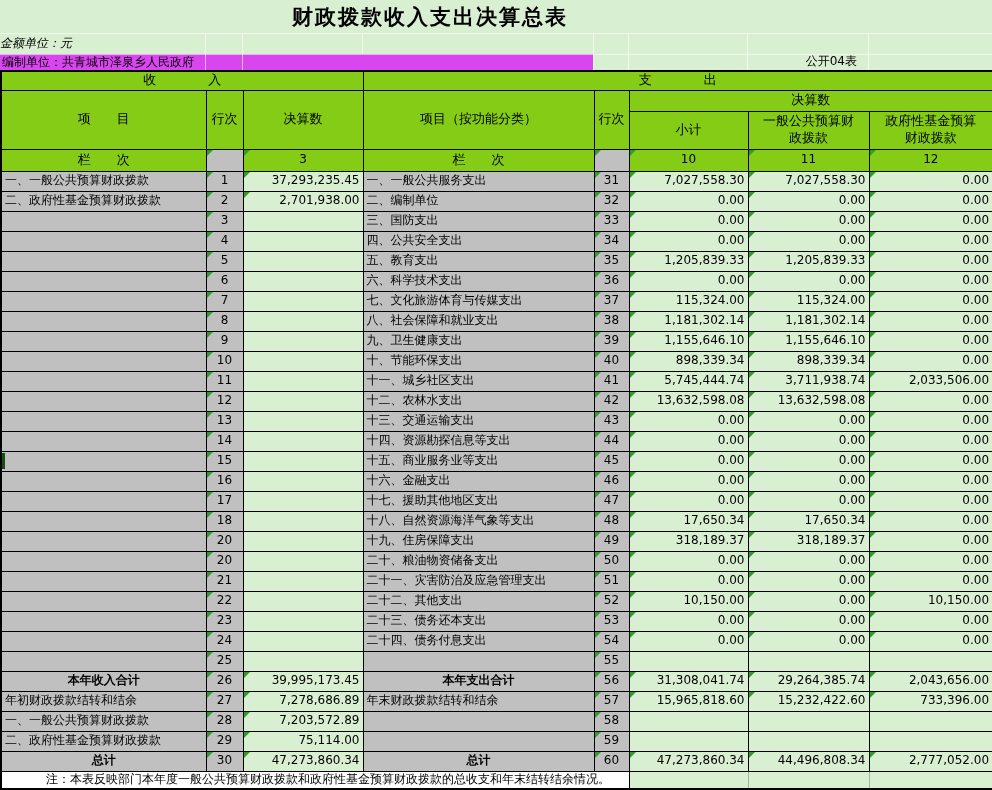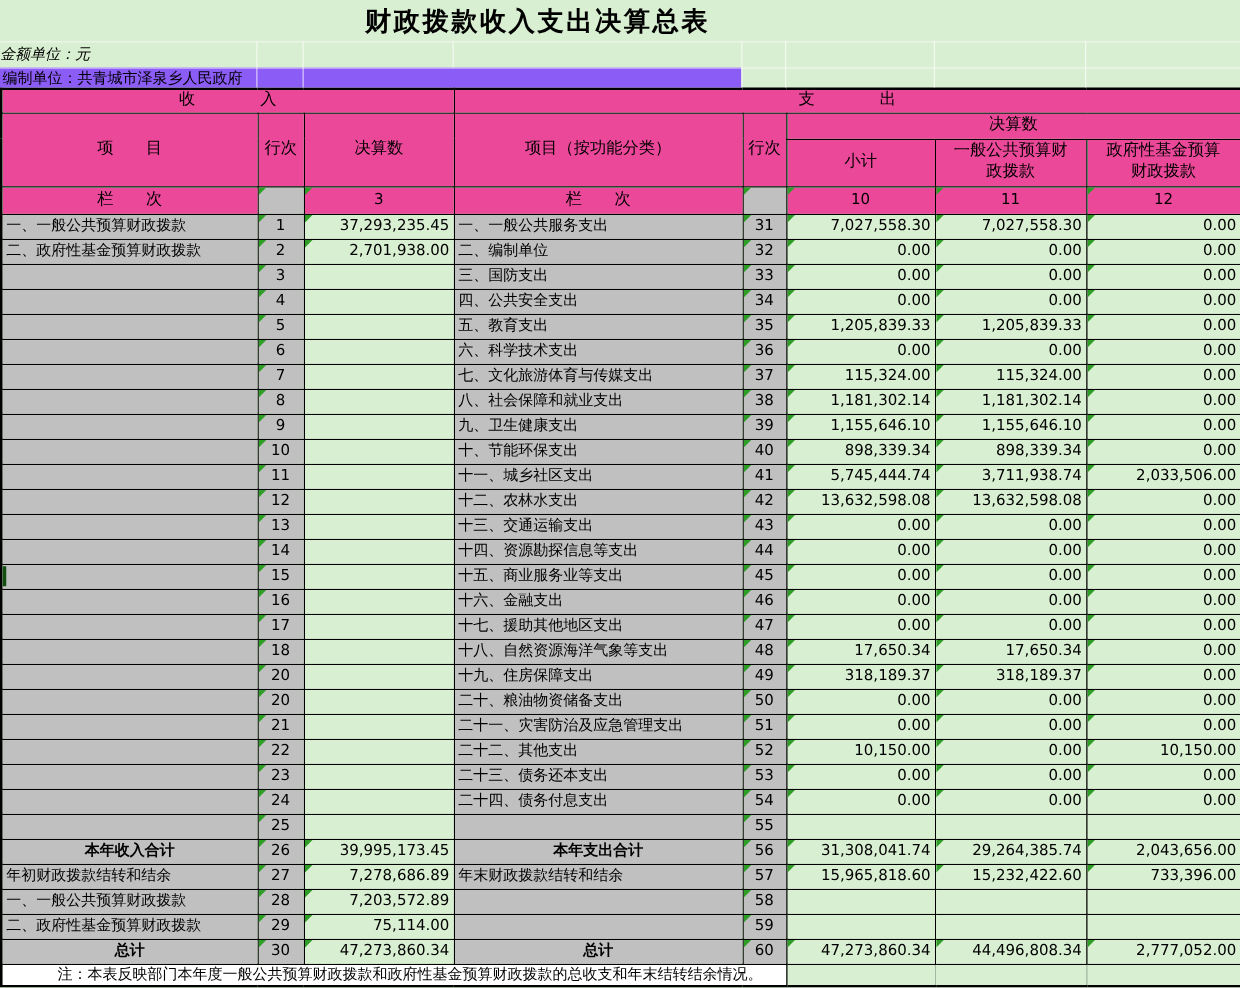--- a/index.html
+++ b/index.html
@@ -11,21 +11,21 @@
     position:relative;overflow:hidden;
   }
   .sheet{position:relative;width:860px;height:790px;}
 
   
   .title{height:33px;line-height:34px;text-align:center;
          font-size:21px;font-weight:bold;letter-spacing:2px;}
   .meta-row1{height:21px;line-height:20px;padding-right:1px;
              box-sizing:border-box;position:relative;font-style:italic;}
   .meta-row2{height:16px;display:flex;box-sizing:border-box;position:relative;}
-  .meta-row2 .prepared{width:593px;background:#8b5cf6;line-height:16px;
+  .meta-row2 .prepared{width:593px;background:#d946ef;line-height:16px;
                        padding-left:2px;box-sizing:border-box;white-space:nowrap;overflow:hidden;}
   .meta-row2 .code{flex:1;text-align:right;line-height:15px;padding-right:3px;}
   .gridline{position:absolute;top:33px;height:37px;width:1px;background:rgba(255,255,255,0.65);}
   .hgridline{position:absolute;left:0;width:992px;height:1px;background:rgba(255,255,255,0.55);}
 
   
   table{border-collapse:collapse;table-layout:fixed;width:992px;
         border:2px solid #000;}
   td{border:1px solid #000;box-sizing:border-box;overflow:hidden;
      white-space:nowrap;padding:0 3px;position:relative;line-height:1.15;}
@@ -36,21 +36,21 @@
   tr.r  td{height:20px;}
   tr.note-row td{height:18px;}
 
   .gray{background:#c0c0c0;}
   .green{background:#d9efd2;}
   .white{background:#ffffff;}
   .center{text-align:center;}
   .right{text-align:right;}
   .left{text-align:left;}
   .bold{font-weight:bold;}
-  .hdr{background:#ec4899;text-align:center;}
+  .hdr{background:#84cc16;text-align:center;}
   .wrap{white-space:pre-line;text-align:center;line-height:1.3;}
   .fs13{font-size:13px;}
 
   
   .tri:before{content:"";position:absolute;top:0;left:0;
               border-top:6px solid #2e9e27;border-right:6px solid transparent;}
   
   .edge-marker:after{content:"";position:absolute;left:0;top:1px;
                      width:3px;height:16px;background:#134f13;}
   .note-cells td{border-color:#9fb89f;border-top:1px solid #000;border-bottom:2px solid #000;padding-left:44px;}
@@ -60,20 +60,21 @@
 <body>
 
 <div class="sheet">
 
   <div class="title">财政拨款收入支出决算总表</div>
 
   <div class="meta-row1">金额单位：元</div>
 
   <div class="meta-row2">
     <div class="prepared">编制单位：共青城市泽泉乡人民政府</div>
+    <div class="code">公开04表</div>
   </div>
 
   <div class="gridline" style="left:205px"></div>
   <div class="gridline" style="left:242px"></div>
   <div class="gridline" style="left:362px;top:33px;height:21px"></div>
   <div class="gridline" style="left:593px"></div>
   <div class="gridline" style="left:628px"></div>
   <div class="gridline" style="left:747px"></div>
   <div class="gridline" style="left:868px"></div>
   <div class="hgridline" style="top:33px"></div>

